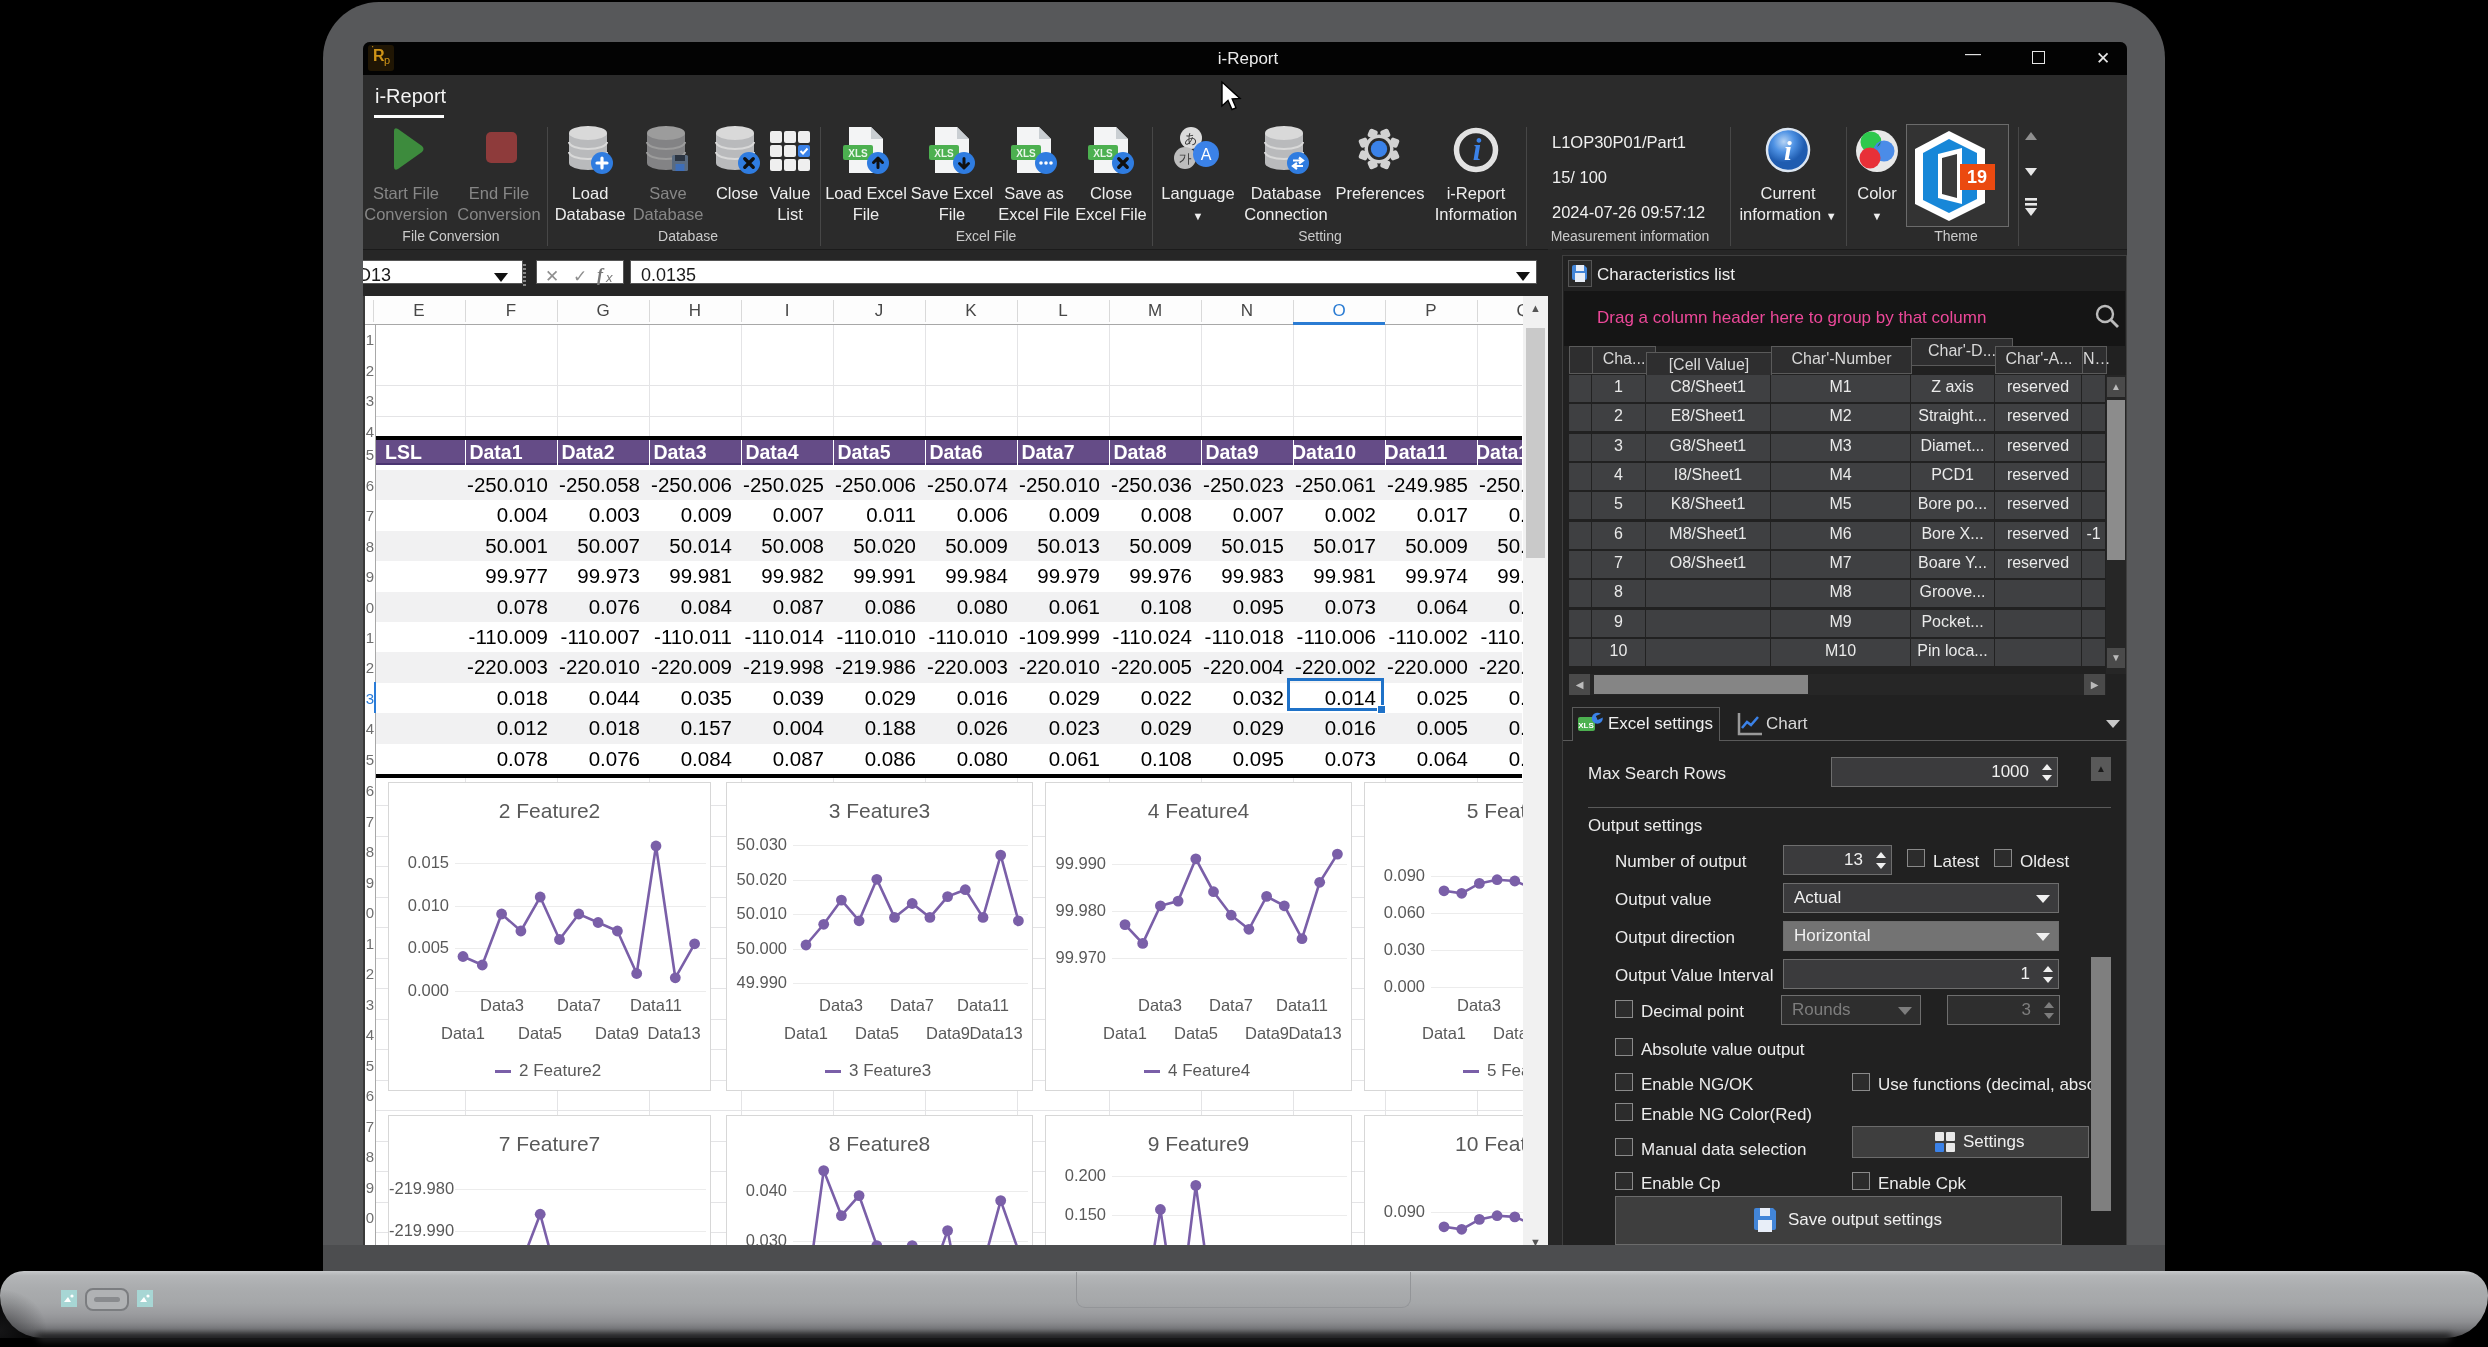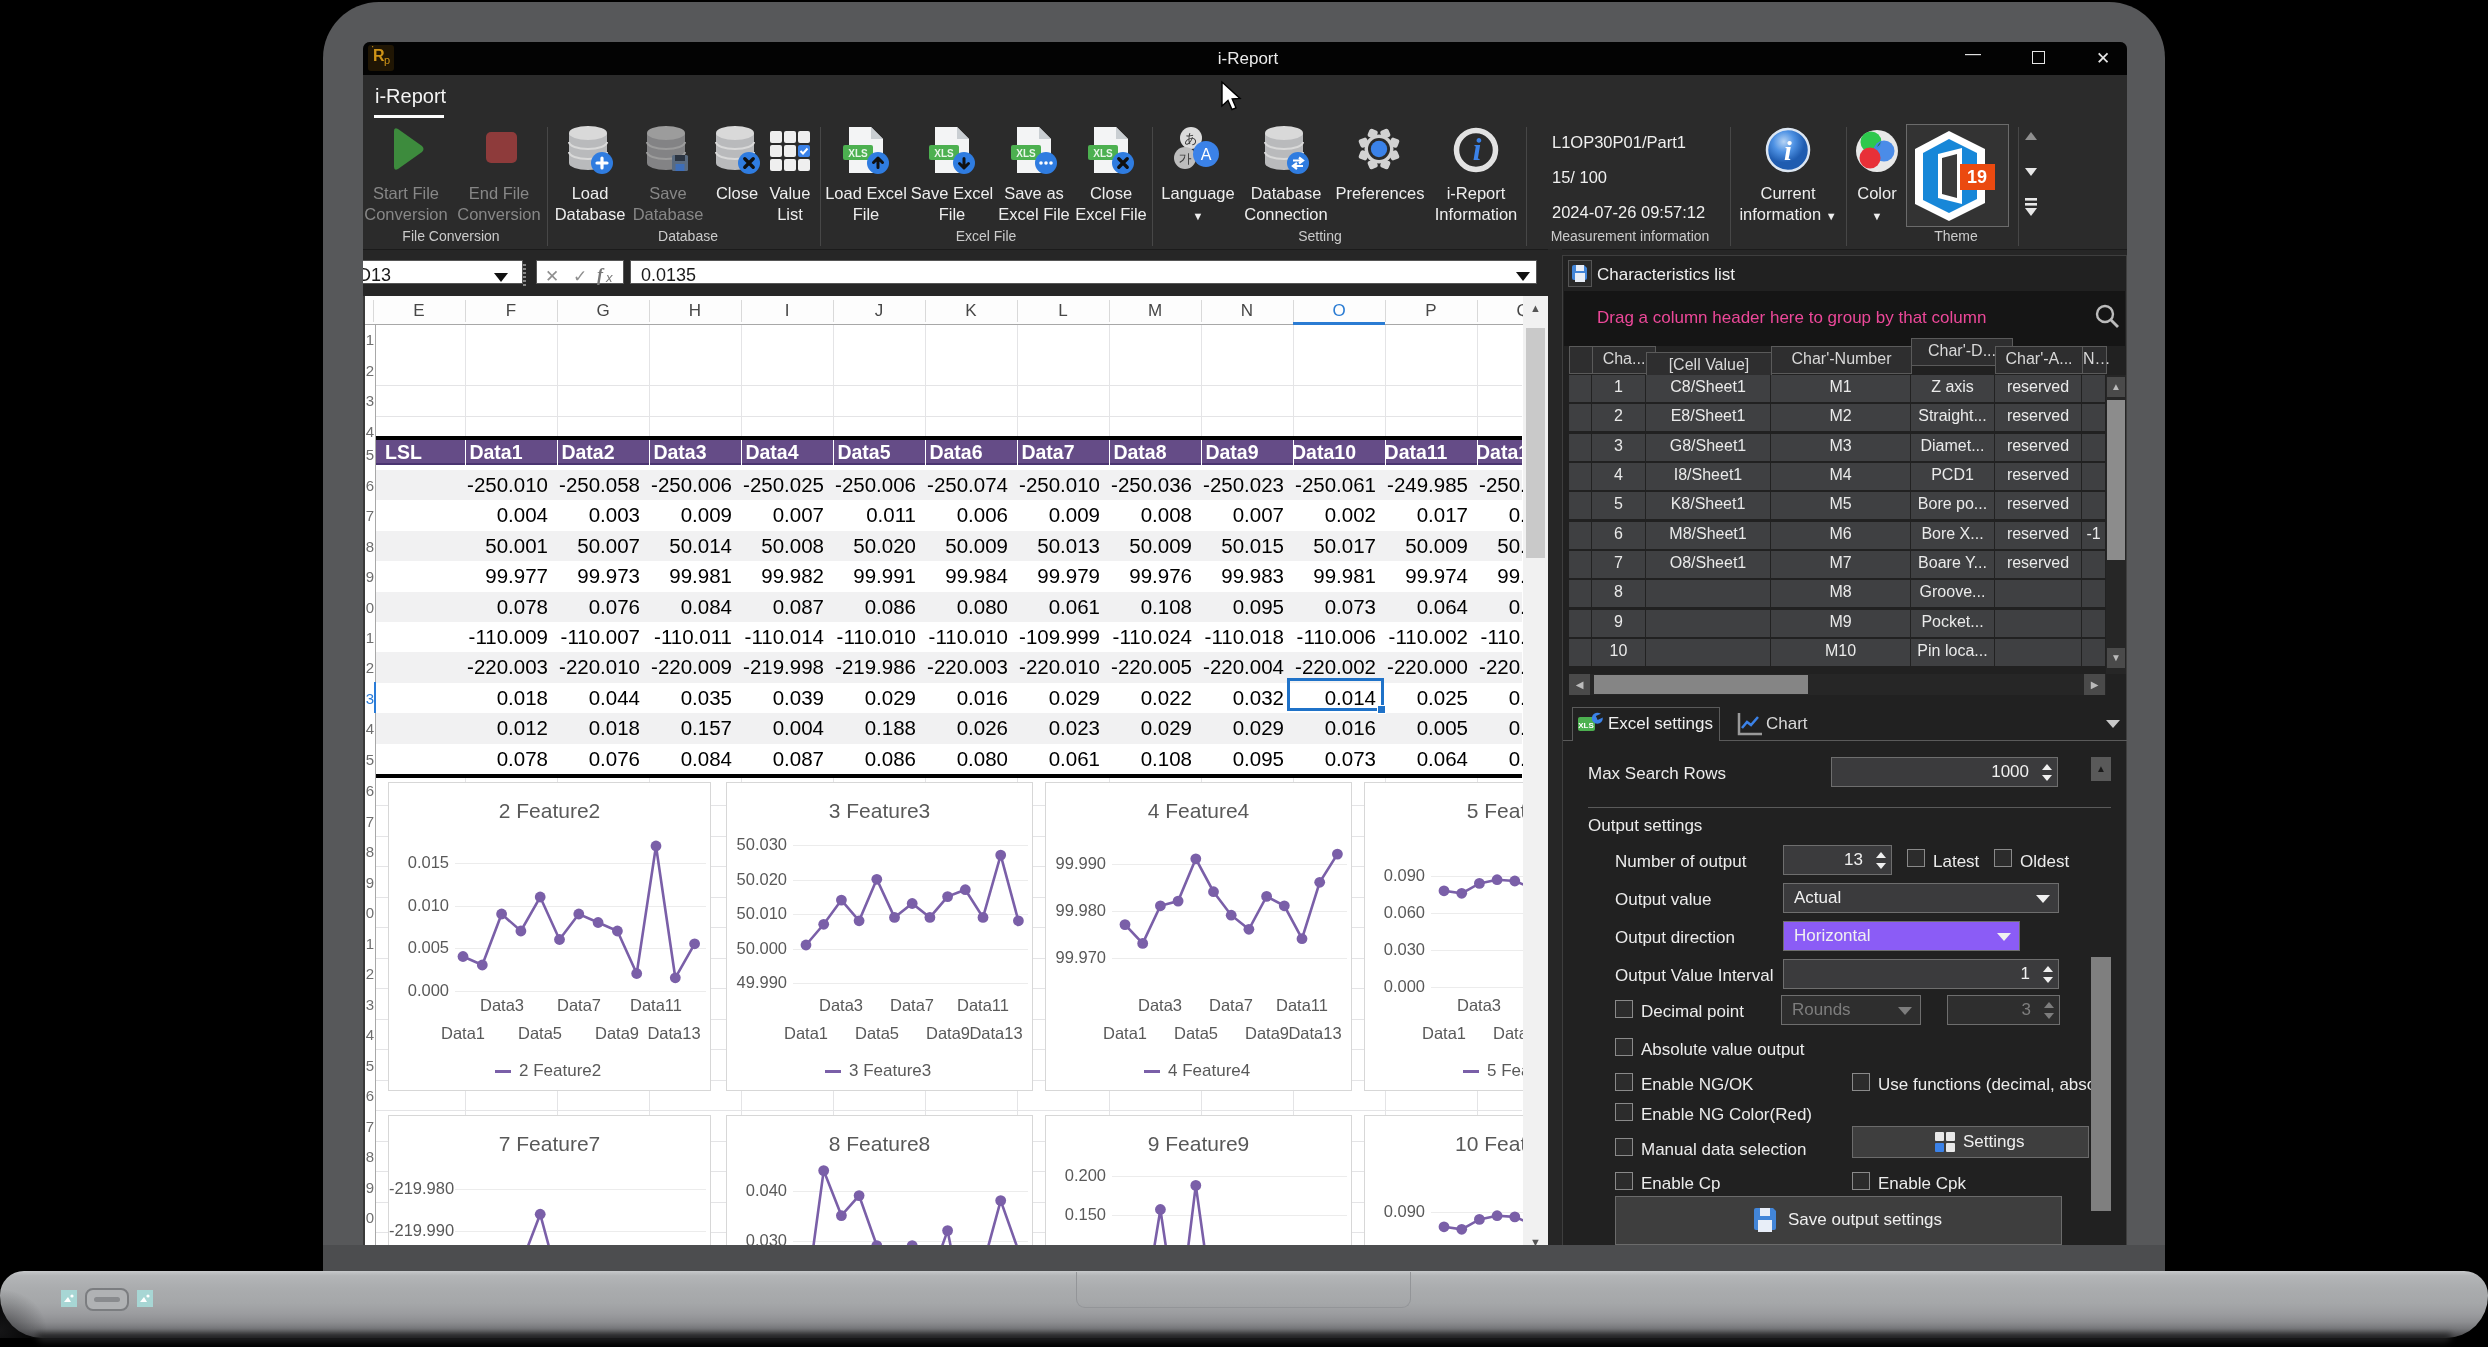--- a/index.html
+++ b/index.html
@@ -926,21 +926,21 @@
       <div class="cb" style="left:344px;top:142px"></div>
       <div class="lab" style="left:370px;top:145px">Latest</div>
       <div class="cb" style="left:431px;top:142px"></div>
       <div class="lab" style="left:457px;top:145px">Oldest</div>
       <div class="lab" style="left:52px;top:183px">Output value</div>
       <div class="ctrl" style="left:220px;top:176px;width:276px;height:30px;background:#3b3b3d">
         <div class="abs" style="left:10px;top:4px;color:#f0f0f0;font-size:17px">Actual</div>
         <div class="abs" style="right:8px;top:11px;width:0;height:0;border-left:7px solid transparent;border-right:7px solid transparent;border-top:8px solid #f0f0f0"></div>
       </div>
       <div class="lab" style="left:52px;top:221px">Output direction</div>
-      <div class="ctrl" style="left:220px;top:214px;width:237px;height:30px;background:#8b5cf6">
+      <div class="ctrl" style="left:220px;top:214px;width:276px;height:30px;background:#737373">
         <div class="abs" style="left:10px;top:4px;color:#f0f0f0;font-size:17px">Horizontal</div>
         <div class="abs" style="right:8px;top:11px;width:0;height:0;border-left:7px solid transparent;border-right:7px solid transparent;border-top:8px solid #f0f0f0"></div>
       </div>
       <div class="lab" style="left:52px;top:259px">Output Value Interval</div>
       <div class="ctrl" style="left:220px;top:252px;width:276px;height:30px;background:#3b3b3d">
         <div class="abs" style="right:28px;top:4px;color:#f0f0f0;font-size:17px">1</div>
         <div class="spnA" style="top:6px;border-bottom:6px solid #f0f0f0"></div>
         <div class="spnA" style="top:17px;border-top:6px solid #f0f0f0"></div>
       </div>
       <div class="cb" style="left:52px;top:293px"></div>

